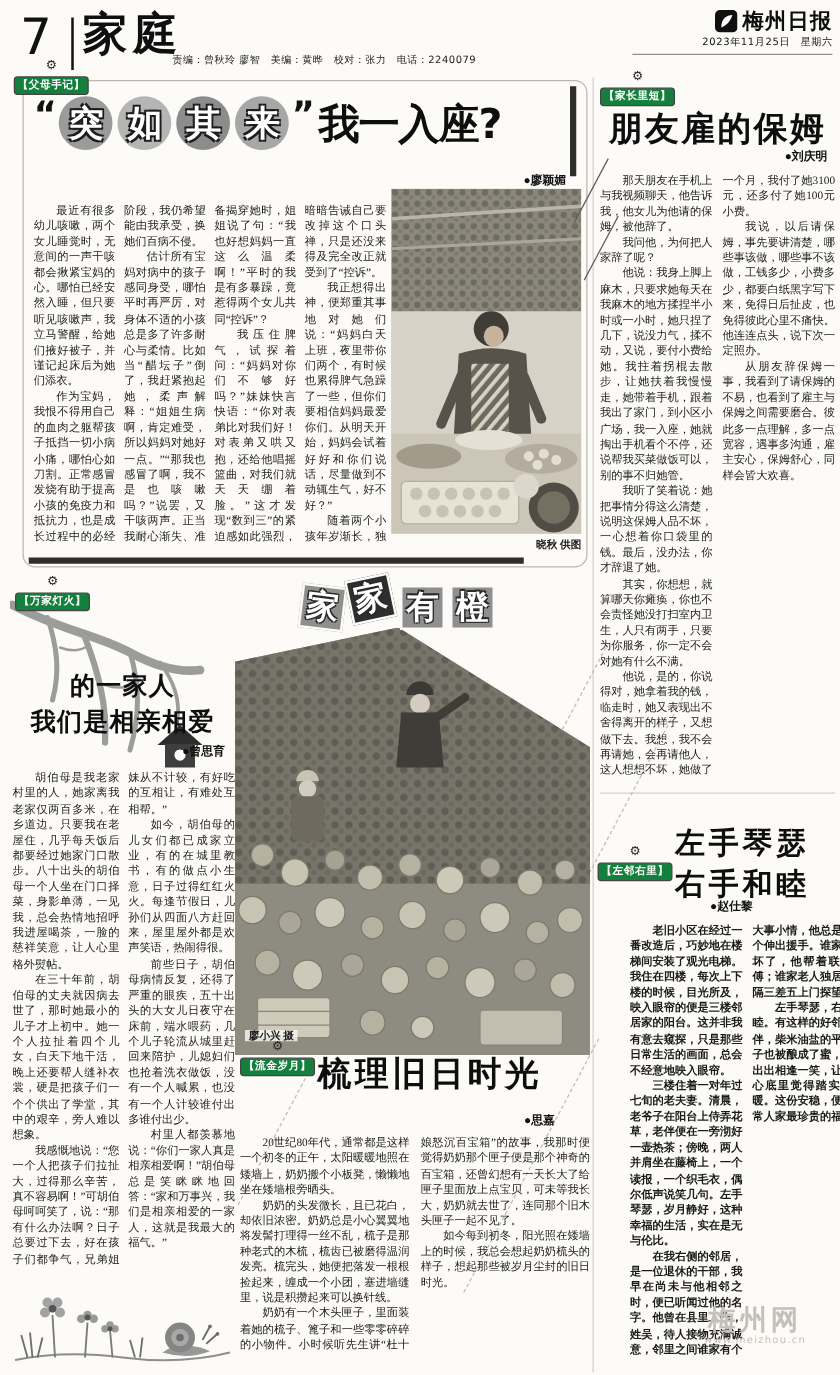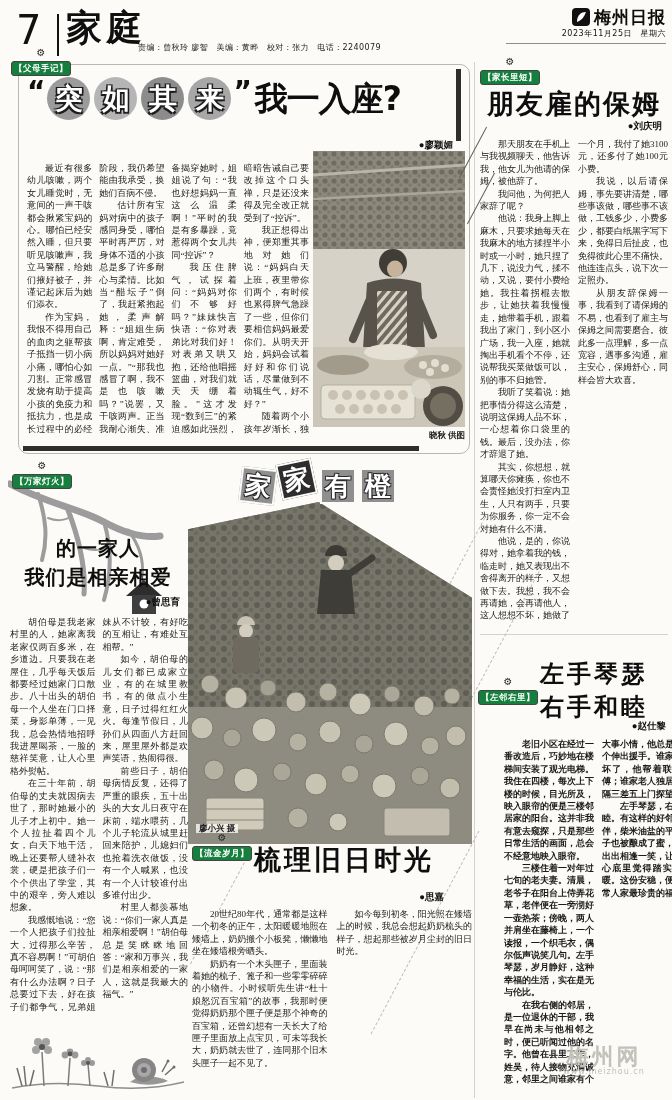--- a/index.html
+++ b/index.html
@@ -78,21 +78,21 @@
   
   .a5-title{position:absolute;left:234px;top:846px;width:220px;text-align:center;z-index:2;
             font:bold 27px/1 "DejaVu Sans",sans-serif;letter-spacing:3px;color:#0e0e0e;}
   .a5-byline{left:344px;top:893px;width:100px;text-align:right;}
   .a5-body{left:192px;top:908px;width:280px;height:186px;column-count:2;column-gap:9px;z-index:2;}
 
   
   .a6-title{position:absolute;left:520px;top:658px;width:148px;text-align:center;
             font:bold 24px/33px "DejaVu Sans",sans-serif;letter-spacing:3px;color:#0e0e0e;}
   .a6-title span{display:block;}
-  .a6-byline{left:568px;top:722px;width:98px;text-align:right;}
+  .a6-byline{left:568px;top:722px;width:98px;text-align:left;}
   .a6-body{left:504px;top:738px;width:188px;height:352px;column-count:2;column-gap:8px;font-weight:bold;}
 
   
   .wm{position:absolute;left:538px;top:1046px;width:132px;text-align:center;color:#c3c1ba;z-index:1;}
   .wm-name{font:bold 22px/1 "DejaVu Sans",sans-serif;letter-spacing:3px;}
   .wm-sub{font:8px/1 "DejaVu Sans",sans-serif;letter-spacing:1px;margin-top:0;}
 </style>
 </head>
 <body>
 
@@ -358,20 +358,21 @@
   <div class="caption orchard-cap">廖小兴 摄</div>
 
   <div class="badge" style="left:192px;top:842px;">
     <span class="gear-icon">⚙</span>
     <span class="badge-label">【流金岁月】</span>
   </div>
   <h2 class="a5-title" style="margin:0;">梳理旧日时光</h2>
   <div class="byline a5-byline">●思嘉</div>
   <div class="body-cols a5-body">
     <p>20世纪80年代，通常都是这样一个初冬的正午，太阳暖暖地照在矮墙上，奶奶搬个小板凳，懒懒地坐在矮墙根旁晒头。</p>
+    <p>奶奶的头发微长，且已花白，却依旧浓密。奶奶总是小心翼翼地将发髻打理得一丝不乱，梳子是那种老式的木梳，梳齿已被磨得温润发亮。梳完头，她便把落发一根根捡起来，缠成一个小团，塞进墙缝里，说是积攒起来可以换针线。</p>
     <p>奶奶有一个木头匣子，里面装着她的梳子、篦子和一些零零碎碎的小物件。小时候听先生讲“杜十娘怒沉百宝箱”的故事，我那时便觉得奶奶那个匣子便是那个神奇的百宝箱，还曾幻想有一天长大了给匣子里面放上点宝贝，可未等我长大，奶奶就去世了，连同那个旧木头匣子一起不见了。</p>
     <p>如今每到初冬，阳光照在矮墙上的时候，我总会想起奶奶梳头的样子，想起那些被岁月尘封的旧日时光。</p>
   </div>
 
   <div class="badge" style="left:478px;top:686px;">
     <span class="gear-icon">⚙</span>
     <span class="badge-label">【左邻右里】</span>
   </div>
   <div class="a6-title">
     <span>左手琴瑟</span>

